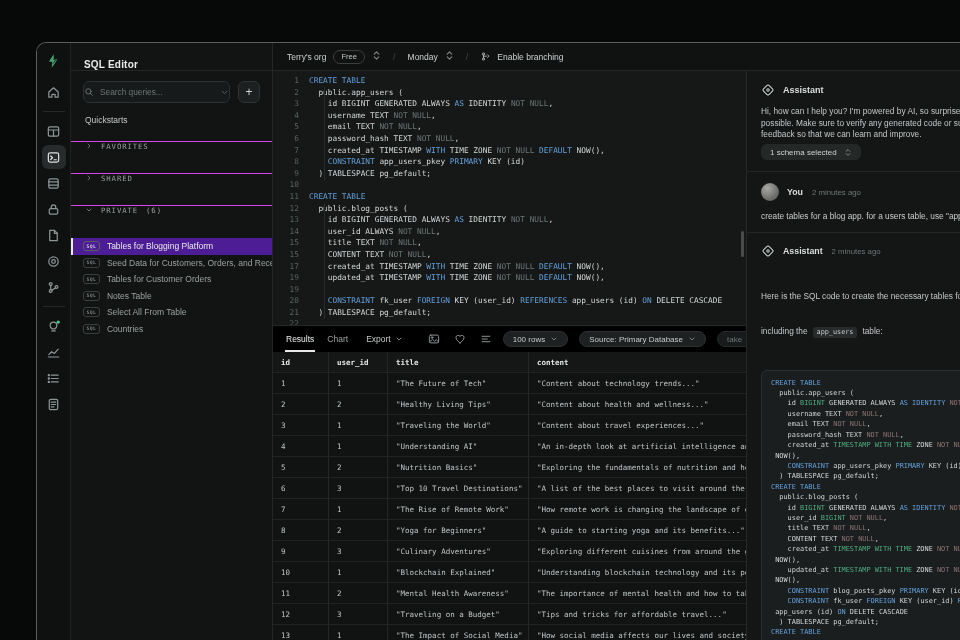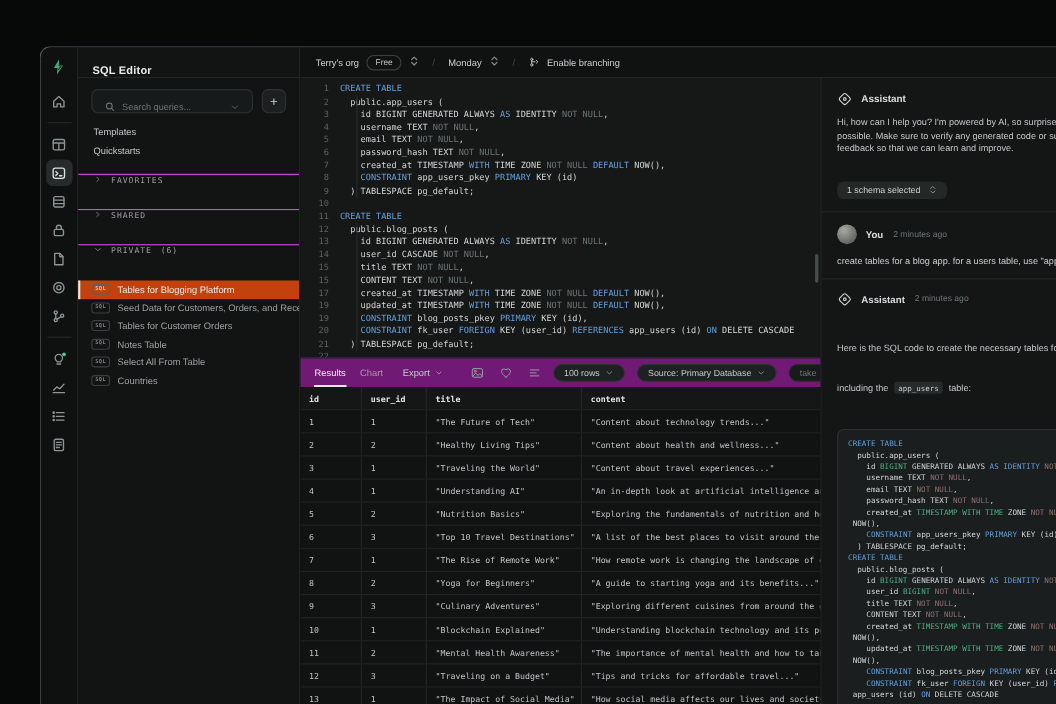--- a/index.html
+++ b/index.html
@@ -17,37 +17,37 @@
   .rail-item.sel{background:#282b2b}
   .rail-item.sel svg{stroke:#dde1e1}
   .rail-div{width:22px;border-top:1px solid #242828;margin:5px 0 7px}
   .rail-logo{margin-bottom:8px;width:24px;height:22px;display:flex;align-items:center;justify-content:center}
   
   .sb-head{grid-column:2;grid-row:1;display:flex;align-items:flex-end;padding:0 13px;
            border-bottom:1px solid #232727;background:#121414;border-right:1px solid #232727}
   .sb-title{font-size:10px;font-weight:700;color:#e9ebeb;letter-spacing:.2px}
   .sidebar{grid-column:2;grid-row:2;background:#121414;border-right:1px solid #232727;overflow:hidden}
   .search-row{display:flex;gap:8px;margin:10px 12px 8px}
-  .search{flex:1;display:flex;align-items:flex-end;gap:6px;border:1px solid #2c3030;background:#171a1a;
-          border-radius:6px;height:22px;padding:0 11px;box-sizing:border-box}
+  .search{flex:1;display:flex;align-items:center;gap:6px;border:1px solid #2c3030;background:#171a1a;
+          border-radius:6px;height:22px;padding:0 0;box-sizing:border-box}
   .search svg{flex:none}
   .search input{background:none;border:none;outline:none;color:#cfd4d4;font:8.3px "Liberation Sans",sans-serif;width:100%;padding:0}
   .search input::placeholder{color:#6d7575}
   .plus-btn{width:22px;height:22px;flex:none;border:1px solid #2f3333;background:#1d2020;border-radius:6px;
             color:#ced3d3;display:flex;align-items:center;justify-content:center;font-size:12px;line-height:1;box-sizing:border-box}
   .slink{padding:0 14px;font-size:8.5px;color:#c3c8c8;height:17px;display:flex;align-items:center}
   .section{height:31px;display:flex;align-items:flex-start;gap:8px;padding:0 14px;border-top:1px solid #d946ef;
            color:#99a0a0;font:7.3px "DejaVu Sans Mono",monospace;letter-spacing:.9px}
   .section svg{stroke:#8d9595;fill:none;stroke-width:1.4;stroke-linecap:round;stroke-linejoin:round;flex:none}
   .section.first{margin-top:13px}
   .qcount{color:#99a0a0}
   .qlist{margin-top:1px}
   .qitem{height:16.5px;display:flex;align-items:center;gap:7px;padding:0 12px 0 10px;color:#9aa1a1;
          font-size:8.5px;border-left:2px solid transparent;white-space:nowrap;overflow:hidden}
-  .qitem.sel{background:#c2410c;color:#e9ebeb;border-left-color:#e9ebeb}
+  .qitem.sel{background:#4c1d95;color:#e9ebeb;border-left-color:#e9ebeb}
   .sqlbadge{font:600 4.8px "DejaVu Sans Mono",monospace;letter-spacing:.4px;border:1px solid #3a3f3f;
             color:#7f8787;border-radius:3px;padding:1.5px 2.5px;flex:none}
   .qitem.sel .sqlbadge{border-color:#5a6060;color:#d3d7d7}
   
   .topbar{grid-column:3/5;grid-row:1;display:flex;align-items:center;border-bottom:1px solid #232727;
           background:#101212;padding:0 14px;gap:7px;font-size:8.5px;color:#ccd1d1;white-space:nowrap}
   .freepill{border:1px solid #3b3f3f;border-radius:999px;padding:1.5px 7px;font-size:7.6px;color:#c2c7c7}
   .slash{color:#3e4343;font-size:9px;margin:0 5px}
   .updown svg,.chev svg{stroke:#7c8484;fill:none;stroke-width:1.3;stroke-linecap:round;stroke-linejoin:round}
   .branch-lbl{display:flex;align-items:flex-end;gap:6px}
@@ -58,21 +58,21 @@
   .editor{height:250px;overflow:hidden;position:relative;padding-top:4px;
           font:7.8px/11.6px "DejaVu Sans Mono",monospace}
   .eline{display:flex;height:11.6px}
   .lnum{width:26px;text-align:right;padding-right:10px;color:#586262;flex:none}
   .ecode{white-space:pre}
   .guide{position:absolute;left:51px;width:1px;background:#262b2b}
   .ethumb{position:absolute;right:2px;top:160px;width:3px;height:26px;background:#474d4d;border-radius:2px}
   .tk-p{color:#d3d7d7}.tk-k{color:#64a0dc}.tk-d{color:#6c7676}.tk-t{color:#4fae83}.tk-r{color:#8e7272}
   
   .rtoolbar{height:26px;border-top:1px solid #232727;display:flex;align-items:center;padding:0 12px;gap:11px;
-            background:#701a75;flex:none;font-size:8.5px;color:#9aa1a1}
+            background:#000000;flex:none;font-size:8.5px;color:#9aa1a1}
   .tab{height:26px;display:flex;align-items:center;padding:0 1px}
   .tab.active{color:#eceeee;box-shadow:inset 0 -2px 0 #e8eaea}
   .export{display:flex;align-items:center;gap:4px;color:#c3c8c8;margin-left:6px}
   .ticon{margin-left:3px;display:flex}
   .ticon svg{stroke:#9aa1a1;fill:none;stroke-width:1.2;stroke-linecap:round;stroke-linejoin:round}
   .pill{display:flex;align-items:center;gap:5px;background:#1e2121;border:1px solid #2d3131;border-radius:999px;
         padding:2.5px 9px;font-size:8px;color:#c6cbcb;white-space:nowrap}
   .pill.role{background:#181b1b;border-color:#262a2a;color:#b9bfbf}
   .pill .dimlbl{color:#6d7575}
   .spacer{flex:1}
@@ -85,21 +85,21 @@
   .thead .cell{color:#e3e6e6;font-weight:700}
   .c0{width:56px}.c1{width:59px}.c2{width:141px}.c3{flex:1;border-right:none}
   
   .assistant{grid-column:4;grid-row:2;background:#141616;overflow:hidden;position:relative}
   .a-inner{width:312px;padding:12px 14px;box-sizing:content-box}
   .a-head{display:flex;align-items:center;gap:8px}
   .a-head svg{stroke:#cdd2d2;fill:none;stroke-width:1.2}
   .a-title{font-size:9px;font-weight:700;color:#dcdfdf}
   .a-time{font-size:7.8px;color:#6e7676;margin-left:1px}
   .a-lines{margin-top:9px;font-size:8.3px;line-height:11.6px;color:#c2c7c7;white-space:pre}
-  .schema-pill{display:inline-flex;margin-top:24px;background:#242827;border-radius:6px;padding:3.5px 9px;
+  .schema-pill{display:inline-flex;margin-top:3px;background:#242827;border-radius:6px;padding:3.5px 9px;
                font-size:8px;color:#ced3d3;gap:7px;align-items:center}
   .schema-pill svg{stroke:#8d9595;fill:none;stroke-width:1.2;stroke-linecap:round;stroke-linejoin:round}
   .a-div{border-top:1px solid #232727;margin:11px -14px 0}
   .msg-head{display:flex;align-items:center;gap:8px;margin-top:11px}
   .avatar{width:18px;height:18px;border-radius:50%;background:radial-gradient(circle at 35% 30%,#a8a8a4,#4a4a48);flex:none}
   .msg-author{font-size:8.8px;font-weight:700;color:#dcdfdf}
   .msg-text{margin-top:10px;font-size:8.3px;color:#c9cdcd;white-space:pre}
   .intro{margin-top:9px;font-size:8.3px;line-height:11.8px;color:#c4c9c9;white-space:pre}
   .intro-row{display:flex;align-items:center;white-space:pre}
   .chip{font:6.8px "DejaVu Sans Mono",monospace;background:#272b2b;border-radius:3px;padding:1.5px 4px;
@@ -232,21 +232,20 @@
           </svg>
         <input type="text" placeholder="Search queries..." style="">
         <svg width="9" height="9" viewBox="0 0 16 16" style="stroke:#5e6666;fill:none;stroke-width:1.6;stroke-linecap:round;flex:none">
             <path d="m4 6 4 4 4-4"></path>
           </svg>
       </div>
       <div class="plus-btn">
           <span>+</span>
         </div>
     </div>
-    <div class="slink">Templates</div>
     <div class="slink">Quickstarts</div>
     <div class="section first">
       <svg width="8" height="8" viewBox="0 0 16 16">
           <path d="m6 4 4 4-4 4"></path>
         </svg>
       <span>FAVORITES</span>
     </div>
     <div class="section">
       <svg width="8" height="8" viewBox="0 0 16 16">
           <path d="m6 4 4 4-4 4"></path>
@@ -340,41 +339,40 @@
           <div class="eline">
             <span class="lnum">12</span>
             <span class="ecode"><span class="tk-p">  public.blog_posts (</span></span>
           </div>
           <div class="eline">
             <span class="lnum">13</span>
             <span class="ecode"><span class="tk-p">    id BIGINT GENERATED ALWAYS </span><span class="tk-k">AS</span><span class="tk-p"> IDENTITY </span><span class="tk-d">NOT NULL</span><span class="tk-p">,</span></span>
           </div>
           <div class="eline">
             <span class="lnum">14</span>
-            <span class="ecode"><span class="tk-p">    user_id CASCADE </span><span class="tk-d">NOT NULL</span><span class="tk-p">,</span></span>
+            <span class="ecode"><span class="tk-p">    user_id ALWAYS </span><span class="tk-d">NOT NULL</span><span class="tk-p">,</span></span>
           </div>
           <div class="eline">
             <span class="lnum">15</span>
             <span class="ecode"><span class="tk-p">    title TEXT </span><span class="tk-d">NOT NULL</span><span class="tk-p">,</span></span>
           </div>
           <div class="eline">
             <span class="lnum">15</span>
             <span class="ecode"><span class="tk-p">    CONTENT TEXT </span><span class="tk-d">NOT NULL</span><span class="tk-p">,</span></span>
           </div>
           <div class="eline">
             <span class="lnum">17</span>
             <span class="ecode"><span class="tk-p">    created_at TIMESTAMP </span><span class="tk-k">WITH</span><span class="tk-p"> TIME ZONE </span><span class="tk-d">NOT NULL</span><span class="tk-p"> </span><span class="tk-k">DEFAULT</span><span class="tk-p"> NOW(),</span></span>
           </div>
           <div class="eline">
             <span class="lnum">19</span>
             <span class="ecode"><span class="tk-p">    updated_at TIMESTAMP </span><span class="tk-k">WITH</span><span class="tk-p"> TIME ZONE </span><span class="tk-d">NOT NULL</span><span class="tk-p"> </span><span class="tk-k">DEFAULT</span><span class="tk-p"> NOW(),</span></span>
           </div>
           <div class="eline">
             <span class="lnum">19</span>
-            <span class="ecode"><span class="tk-p">    </span><span class="tk-k">CONSTRAINT</span><span class="tk-p"> blog_posts_pkey </span><span class="tk-k">PRIMARY</span><span class="tk-p"> KEY (id),</span></span>
           </div>
           <div class="eline">
             <span class="lnum">20</span>
             <span class="ecode"><span class="tk-p">    </span><span class="tk-k">CONSTRAINT</span><span class="tk-p"> fk_user </span><span class="tk-k">FOREIGN</span><span class="tk-p"> KEY (user_id) </span><span class="tk-k">REFERENCES</span><span class="tk-p"> app_users (id) </span><span class="tk-k">ON</span><span class="tk-p"> DELETE CASCADE</span></span>
           </div>
           <div class="eline">
             <span class="lnum">21</span>
             <span class="ecode"><span class="tk-p">  ) TABLESPACE pg_default;</span></span>
           </div>
           <div class="eline">

